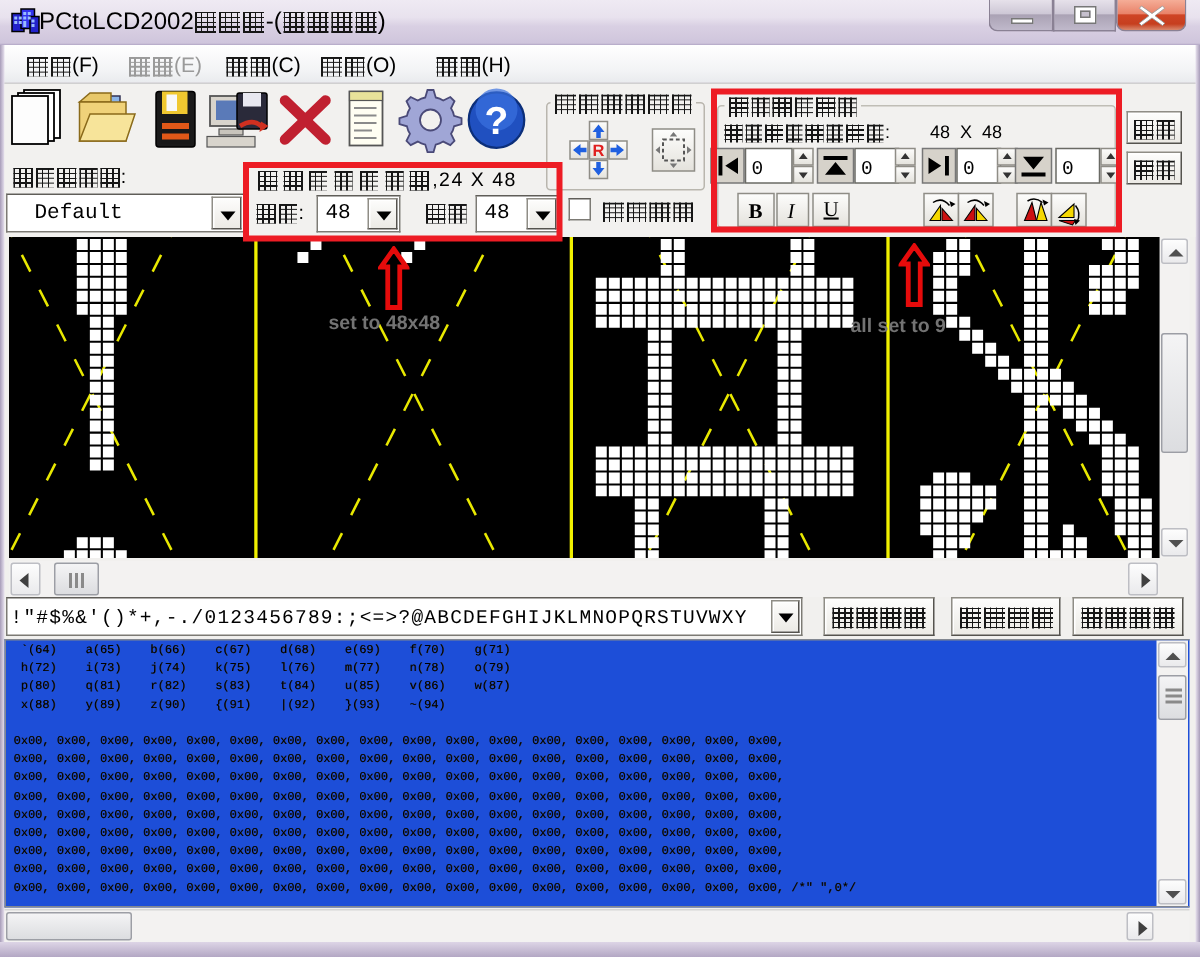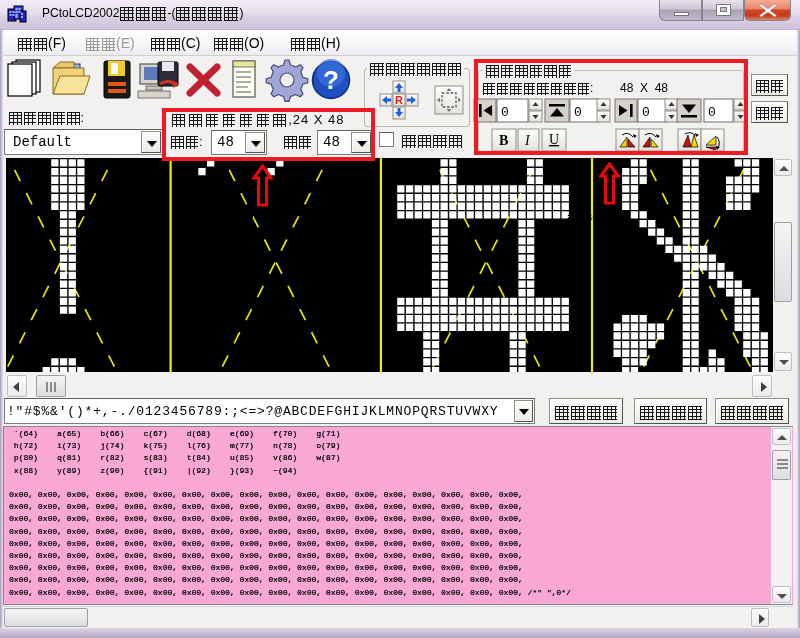--- a/index.html
+++ b/index.html
@@ -14,51 +14,51 @@
 background:repeating-linear-gradient(to bottom,#9a9a9a 0 1px,rgba(0,0,0,0) 1px 3px),
 repeating-linear-gradient(to right,#9a9a9a 0 1.2px,rgba(0,0,0,0) 1.2px 3.6px);}
 .s14{width:13.5px;height:13.5px}
 .s13{width:12.5px;height:12.5px}
 .s12{width:11.5px;height:11.5px}
 .s15{width:14px;height:14px}
 
 #titlebar{left:0;top:0;width:800px;height:30px;
 background:linear-gradient(to bottom,#efeaf3 0%,#e8e2ee 40%,#d9d0e3 60%,#cfc5dc 100%);
 border-bottom:1px solid #b9aecb}
-#title-text{left:42px;top:6px;font-size:12px;color:#000;white-space:nowrap}
+#title-text{left:26px;top:6px;font-size:16px;color:#000;white-space:nowrap}
 .winbtn{top:0;height:21px;border:1px solid #8a8194;border-top:none;
 background:linear-gradient(to bottom,#e6e1ea 0%,#cec8d6 45%,#aaa2b4 50%,#c0b9cb 100%)}
 #btn-close{left:744px;width:47px;border-radius:0 0 6px 6px;
 background:linear-gradient(to bottom,#f5ad97 0%,#e9836a 45%,#cf4425 50%,#c63f1f 80%,#d9886d 100%)}
 
 #menubar{left:3px;top:30px;width:794px;height:26px;
 background:linear-gradient(to bottom,#ffffff,#f2f3f5 70%,#e9ebee);border-bottom:1px solid #d0d0d0;
 font-size:14px;color:#000}
 .mitem{position:absolute;top:5px;white-space:nowrap}
 
 #workzone{left:3px;top:56px;width:794px;height:102px;background:#f2f1ef}
 .gbox{position:absolute;border:1px solid #b9b6ae;border-radius:3px}
 .glabel{position:absolute;background:#f2f1ef;padding:0 2px;font-size:13px;white-space:nowrap}
 
 .b3{position:absolute;background:linear-gradient(to bottom,#fdfdfc,#eceae5);
 border:1px solid #8f8d86;border-right-color:#55534e;border-bottom-color:#55534e;
 box-shadow:inset 1px 1px 0 #fff;color:#000;text-align:center}
 .edit{position:absolute;background:#fff;border:1px solid #7c7a74;border-top-color:#5f5d58;
 font-size:13px;color:#000}
 .red-rect{position:absolute;border:4px solid #ed1c24;z-index:30}
-.redann{position:absolute;color:#000000;font-weight:bold;z-index:31;font-size:13px;white-space:nowrap}
+.redann{position:absolute;color:#737373;font-weight:bold;z-index:31;font-size:13px;white-space:nowrap}
 
 .sb-track{position:absolute;background:#f3f2f1;z-index:3}
 .sb-btn{position:absolute;z-index:4;background:linear-gradient(to bottom,#fdfdfd,#eaeaec);
 border:1px solid #bdbec4;border-radius:2px}
 .sb-thumb{position:absolute;z-index:4;background:linear-gradient(to bottom,#f4f4f5,#dcdde0);
 border:1px solid #9c9ea5;border-radius:2px}
 .arr{position:absolute;width:0;height:0}
 #lcdwrap{left:6px;top:158px;width:767px;height:214px;background:#000;overflow:hidden;z-index:5}
-#bigtext{left:3px;top:426px;width:790px;height:179px;background:#f9a8d4;
+#bigtext{left:3px;top:426px;width:790px;height:179px;background:#1d4ed8;
 border:1px solid #828790;border-right:none;
 font-family:"Liberation Mono",monospace;font-size:8px;line-height:12.2px;color:#000;text-shadow:0.3px 0 0 #333;
 white-space:pre;overflow:hidden;padding:1px 0 0 5px;z-index:2}
 </style>
 </head>
 <body>
 
 <div class="abs" style="left:0;top:30px;width:3px;height:608px;background:linear-gradient(to right,#a79cb8,#e8e2ef)"></div>
 <div class="abs" style="left:797px;top:30px;width:3px;height:608px;background:linear-gradient(to left,#a79cb8,#e8e2ef)"></div>
 <div class="abs" style="left:0;top:628px;width:800px;height:10px;background:linear-gradient(to bottom,#ddd5e6,#b3a7c4)"></div>
@@ -169,21 +169,21 @@
 </g>
 
 <g>
 <circle cx="331" cy="80" r="18.5" fill="#2050c0" stroke="#0c2f7a" stroke-width="1.5"></circle>
 <circle cx="331" cy="73" r="14" fill="#3a70e0" opacity="0.7"></circle>
 <text x="331" y="89" font-family="Liberation Sans" font-size="26" font-weight="bold" fill="#fff" text-anchor="middle">?</text>
 </g>
 </svg>
 
 <div class="abs" style="left:8px;top:110px;font-size:13px"><span class="h s13"></span><span class="h s13"></span><span class="h s13"></span><span class="h s13"></span><span class="h s13"></span>:</div>
-<div class="edit abs" style="left:4px;top:129px;width:159px;height:26px;font-family:'Liberation Mono',monospace;font-size:14px;padding:4px 0 0 8px">Default</div>
+<div class="edit abs" style="left:4px;top:129px;width:159px;height:26px;font-family:'Liberation Mono',monospace;font-size:14px;padding:4px 0 0 18px">Default</div>
 <div class="b3" style="left:141px;top:131px;width:20px;height:22px">
     <span class="arr" style="left:5px;top:9px;border-left:5px solid transparent;border-right:5px solid transparent;border-top:6px solid #000"></span>
   </div>
 
 <div class="abs" style="left:170px;top:112px;font-size:13px;letter-spacing:1px;white-space:nowrap"><span class="h s13" style="margin:0 2.2px"></span><span class="h s13" style="margin:0 2.2px"></span><span class="h s13" style="margin:0 2.2px"></span><span class="h s13" style="margin:0 2.2px"></span><span class="h s13" style="margin:0 2.2px"></span><span class="h s13" style="margin:0 2.2px"></span><span class="h s13" style="margin:0 2.2px"></span>,24&nbsp;X&nbsp;48</div>
 <div class="abs" style="left:170px;top:134px;font-size:13px"><span class="h s13"></span><span class="h s13"></span>:</div>
 <div class="edit abs" style="left:211px;top:130px;width:56px;height:25px;font-family:'Liberation Mono',monospace;font-size:14px;padding:3px 0 0 5px">48</div>
 <div class="b3" style="left:245px;top:132px;width:20px;height:21px">
     <span class="arr" style="left:5px;top:8px;border-left:5px solid transparent;border-right:5px solid transparent;border-top:6px solid #000"></span>
   </div>

